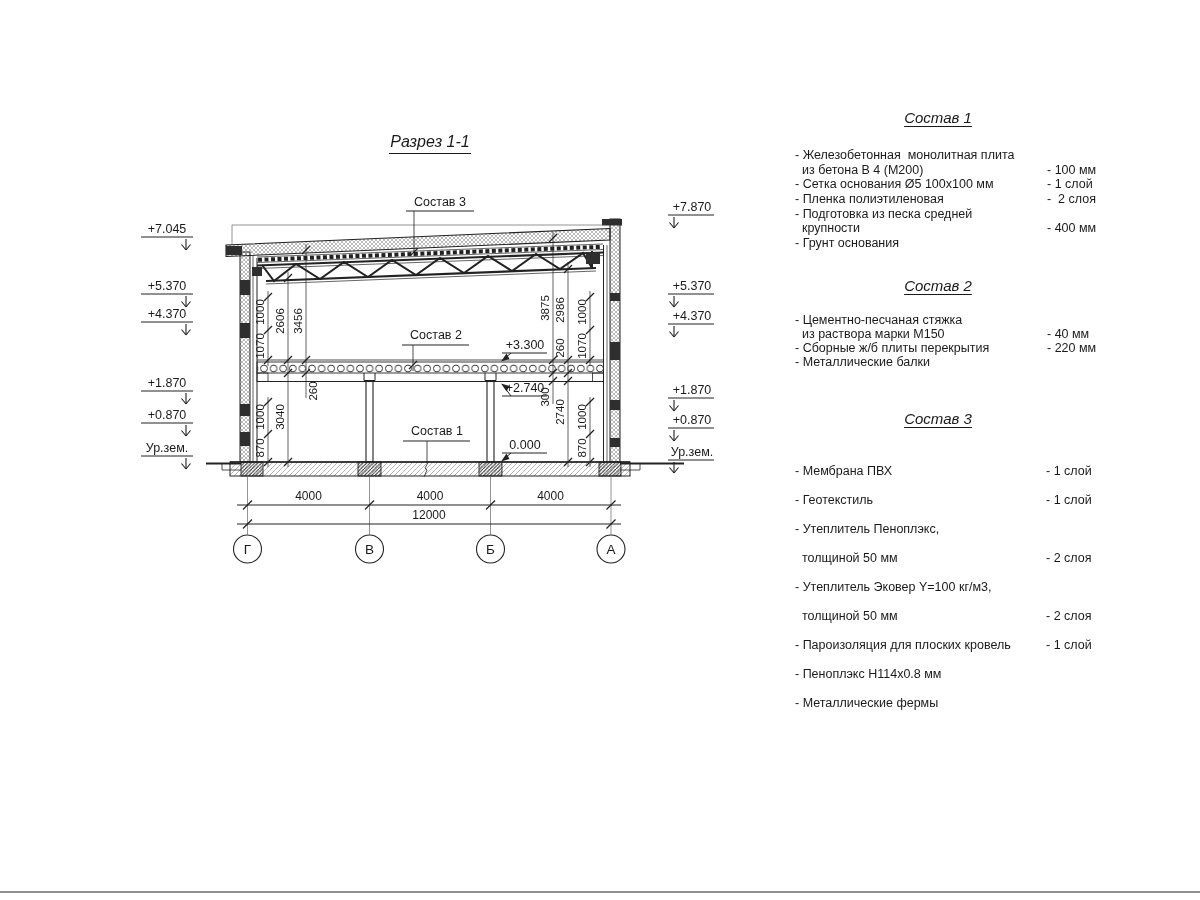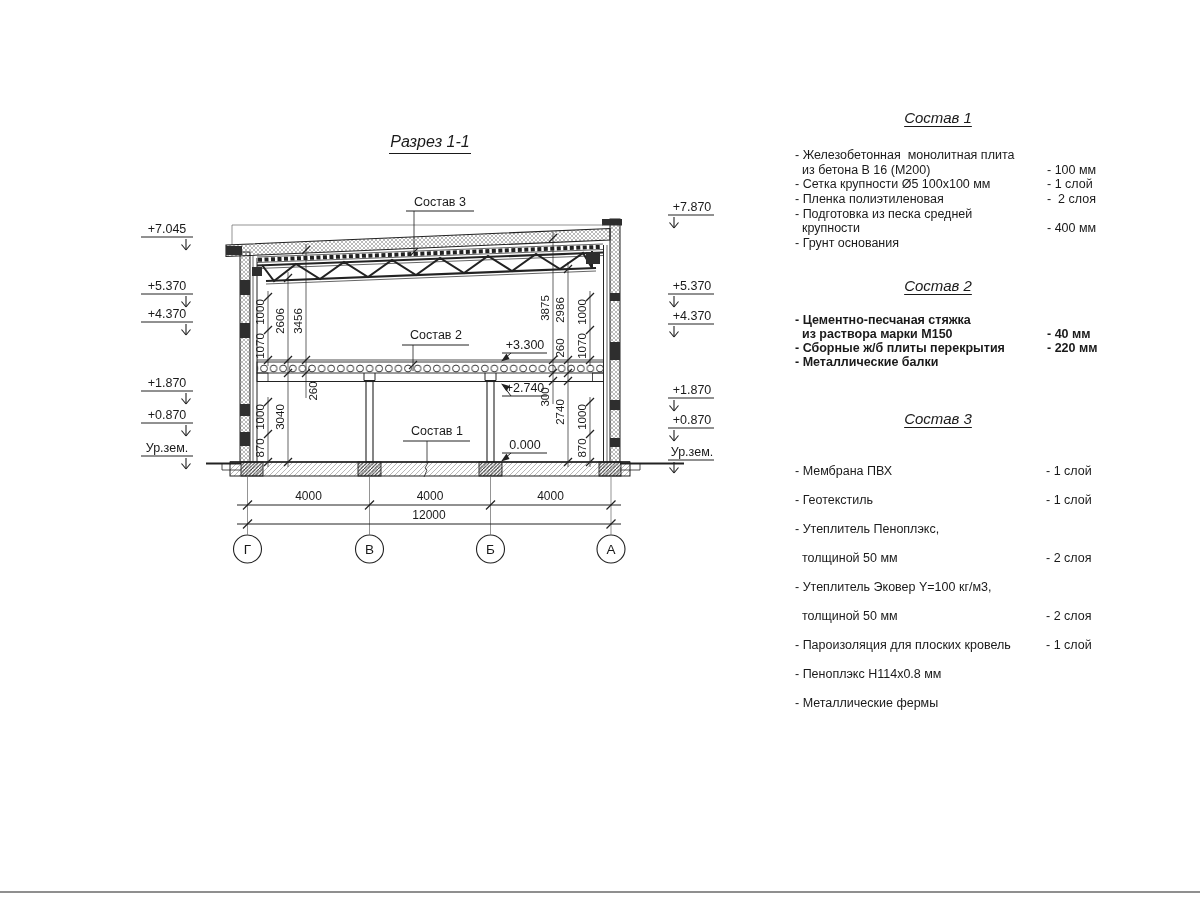--- a/index.html
+++ b/index.html
@@ -4,21 +4,21 @@
 <style>
   html,body{margin:0;padding:0;background:#fff;}
   .page{position:relative;width:1200px;height:900px;background:#ffffff;overflow:hidden;
         font-family:"Liberation Sans",sans-serif;color:#1a1a1a;}
   .page-bottom-border{position:absolute;left:0;top:891px;width:1200px;height:2px;background:#8f8f8f;}
   svg{position:absolute;left:0;top:0;}
   svg text{font-family:"Liberation Sans",sans-serif;fill:#1a1a1a;}
   .comp{position:absolute;width:345px;font-size:12.5px;}
   .li{position:relative;white-space:pre;}
   .lh147 .li{height:14.7px;line-height:14.7px;}
-  .lh140 .li{height:14px;line-height:14px;font-weight:bold;}
+  .lh140 .li{height:14px;line-height:14px;}
   .lh130 .li{height:13px;line-height:13px;margin-top:16px;}
   .li-v{position:absolute;left:252px;top:0;white-space:pre;}
   .v251 .li-v{left:251px;}
   .comp-title{position:absolute;width:200px;text-align:center;font-style:italic;font-size:15px;
               text-decoration:underline;text-underline-offset:3px;}
 </style>
 </head>
 <body>
 
 <div class="page">
@@ -350,22 +350,22 @@
     </g>
   </g>
 </svg>
 
 <div class="comp-title" style="left:838px;top:109px;">Состав 1</div>
 <div class="comp-title" style="left:838px;top:277px;">Состав 2</div>
 <div class="comp-title" style="left:838px;top:410px;">Состав 3</div>
 
 <div class="comp lh147" style="left:795px;top:148px;">
   <div class="li"><span>- Железобетонная  монолитная плита</span><span class="li-v"></span></div>
-  <div class="li"><span>  из бетона В 16 (М200)</span><span class="li-v">- 100 мм</span></div>
-  <div class="li"><span>- Сетка крупности Ø5 100х100 мм</span><span class="li-v">- 1 слой</span></div>
+  <div class="li"><span>  из бетона В 4 (М200)</span><span class="li-v">- 100 мм</span></div>
+  <div class="li"><span>- Сетка основания Ø5 100х100 мм</span><span class="li-v">- 1 слой</span></div>
   <div class="li"><span>- Пленка полиэтиленовая</span><span class="li-v">-  2 слоя</span></div>
   <div class="li"><span>- Подготовка из песка средней</span><span class="li-v"></span></div>
   <div class="li"><span>  крупности</span><span class="li-v">- 400 мм</span></div>
   <div class="li"><span>- Грунт основания</span><span class="li-v"></span></div>
 </div>
 
 <div class="comp lh140" style="left:795px;top:313px;">
   <div class="li"><span>- Цементно-песчаная стяжка</span><span class="li-v"></span></div>
   <div class="li"><span>  из раствора марки М150</span><span class="li-v">- 40 мм</span></div>
   <div class="li"><span>- Сборные ж/б плиты перекрытия</span><span class="li-v">- 220 мм</span></div>

